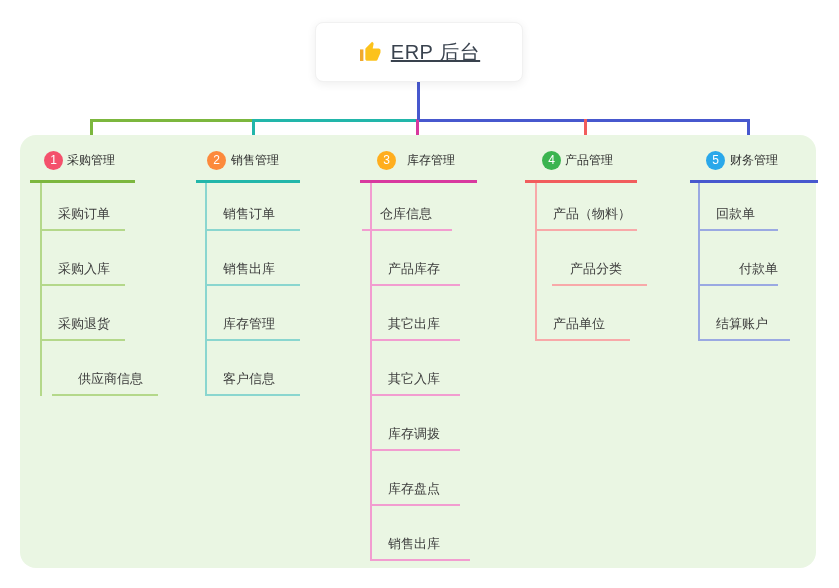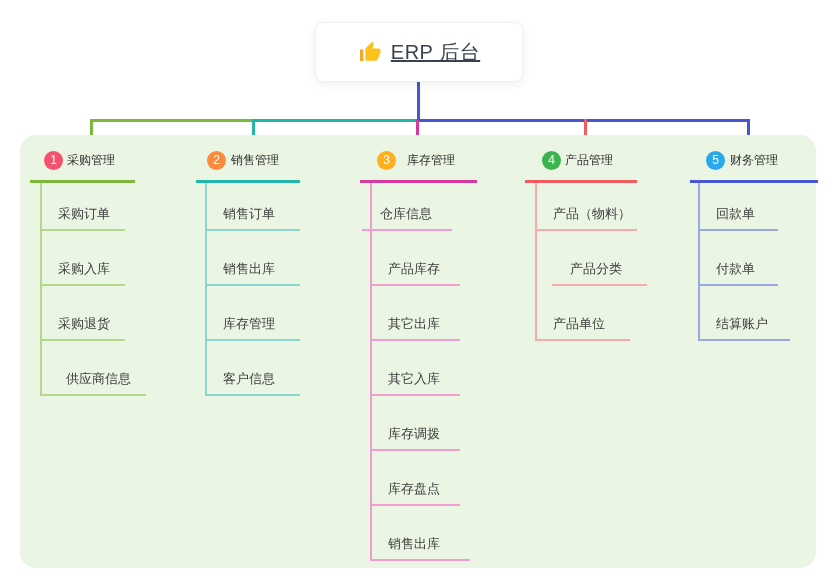--- a/index.html
+++ b/index.html
@@ -57,21 +57,21 @@
   <div class="b-vline" style="left: 40px; height: 213px; background-color: rgb(180, 216, 138);"></div>
   <div class="child" style="left: 40px; top: 197px; width: 85px; border-bottom-color: rgb(180, 216, 138);">
     <span class="child-label">采购订单</span>
     </div>
   <div class="child" style="left: 40px; top: 252px; width: 85px; border-bottom-color: rgb(180, 216, 138);">
     <span class="child-label">采购入库</span>
     </div>
   <div class="child" style="left: 40px; top: 307px; width: 85px; border-bottom-color: rgb(180, 216, 138);">
     <span class="child-label">采购退货</span>
     </div>
-  <div class="child" style="left: 40px; top: 362px; width: 98px; border-bottom-color: rgb(180, 216, 138); padding-left: 8px;">
+  <div class="child" style="left: 52px; top: 362px; width: 98px; border-bottom-color: rgb(180, 216, 138); padding-left: 8px;">
     <span class="child-label">供应商信息</span>
     </div>
 
   <span class="badge" style="left: 207px; background-color: rgb(252, 138, 60);">2</span>
   <span class="b-label" style="left:231px;">销售管理</span>
   <div class="b-underline" style="left: 196px; width: 104px; background-color: rgb(34, 182, 170);"></div>
   <div class="b-vline" style="left: 205px; height: 213px; background-color: rgb(138, 214, 207);"></div>
   <div class="child" style="left: 205px; top: 197px; width: 95px; border-bottom-color: rgb(138, 214, 207);">
     <span class="child-label">销售订单</span>
     </div>
@@ -125,20 +125,20 @@
     <span class="child-label">产品单位</span>
     </div>
 
   <span class="badge" style="left: 706px; background-color: rgb(42, 168, 234);">5</span>
   <span class="b-label" style="left:730px;">财务管理</span>
   <div class="b-underline" style="left: 690px; width: 128px; background-color: rgb(71, 88, 206);"></div>
   <div class="b-vline" style="left: 698px; height: 158px; background-color: rgb(154, 169, 226);"></div>
   <div class="child" style="left: 698px; top: 197px; width: 80px; border-bottom-color: rgb(154, 169, 226);">
     <span class="child-label">回款单</span>
     </div>
-  <div class="child" style="left: 698px; top: 252px; width: 80px; border-bottom-color: rgb(154, 169, 226);">
+  <div class="child" style="left: 698px; top: 252px; width: 80px; border-bottom-color: rgb(154, 169, 226); justify-content: flex-end;">
     <span class="child-label">付款单</span>
     </div>
   <div class="child" style="left: 698px; top: 307px; width: 92px; border-bottom-color: rgb(154, 169, 226);">
     <span class="child-label">结算账户</span>
     </div>
 
 </div>
 
 </body></html>

